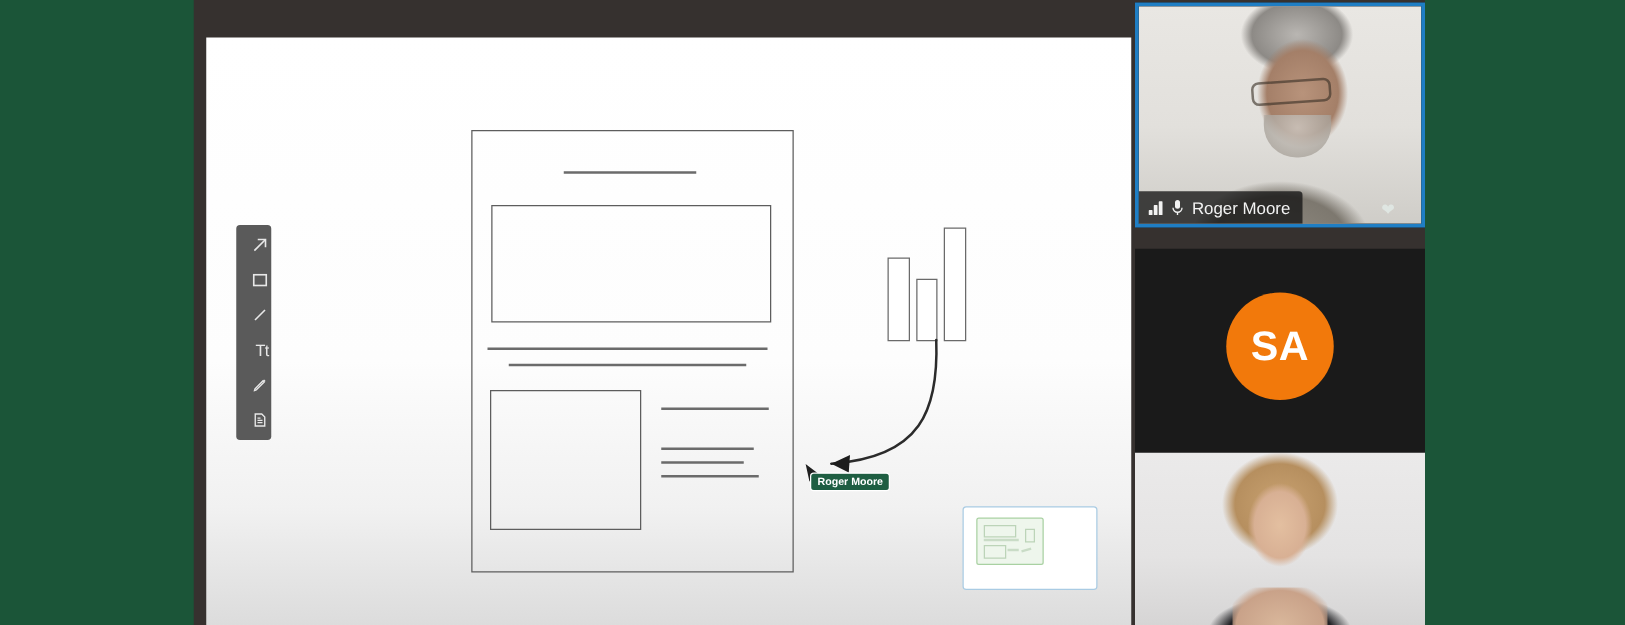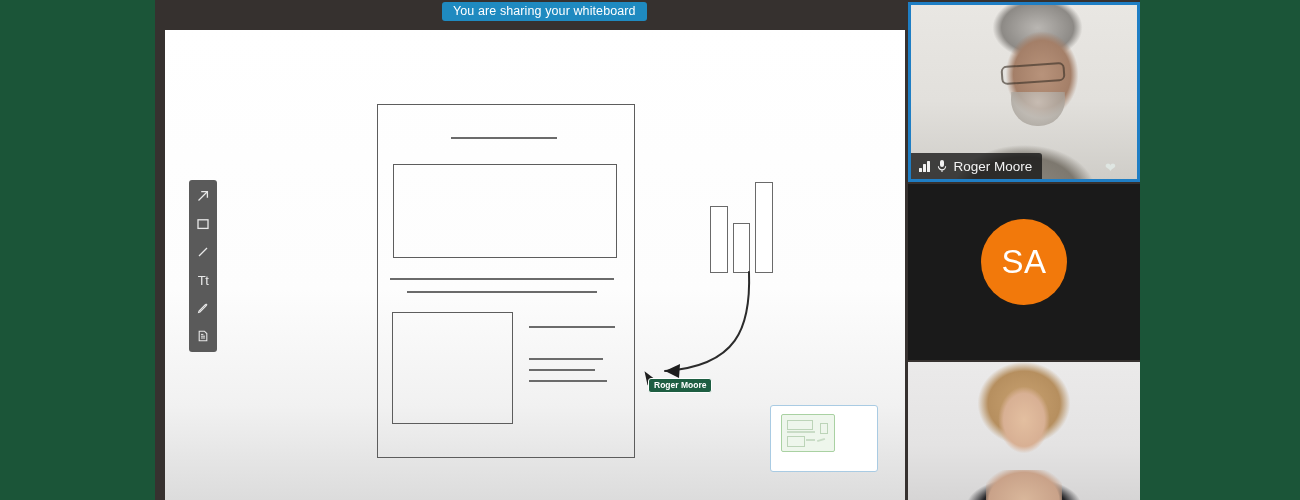--- a/index.html
+++ b/index.html
@@ -35,21 +35,21 @@
   }
 
   
   .wb-toolbar{
     position:absolute;left:24px;top:150px;width:28px;
     background:#5a5a5a;border-radius:3px;
     padding:6px 0;display:flex;flex-direction:column;align-items:center;gap:8px;
     z-index:20;
   }
   .tool{
-    width:24px;height:20px;display:flex;align-items:center;justify-content:center;
+    width:24px;height:20px;display:flex;align-items:center;justify-content:flex-end;
     color:#e8e8e8;cursor:pointer;
   }
   .tool svg{display:block;}
   .tool-text{font-size:13px;line-height:1;font-weight:400;letter-spacing:-.5px;}
 
   
   .wire{position:absolute;left:212px;top:74px;width:258px;height:354px;}
   .wf-frame{position:absolute;inset:0;border:1.4px solid #5d5d5d;background:transparent;}
   .ln{position:absolute;background:#6b6b6b;}
   .bx{position:absolute;border:1.6px solid #5d5d5d;}
@@ -79,21 +79,21 @@
     position:absolute;left:10px;top:8px;width:52px;height:36px;
     background:#eef6ec;border:1.6px solid #a9d1a2;border-radius:2px;
   }
   .mm{position:absolute;background:#c9dcc6;}
   .mm-box{position:absolute;border:1.2px solid #bcd4b8;}
 
   
   .rail{position:absolute;left:748px;top:0;width:237px;height:500px;}
   .tile{position:absolute;left:5px;width:232px;background:#1a1a1a;overflow:hidden;}
   .tile-1{top:2px;height:180px;border:3px solid #1f7ec4;box-sizing:border-box;}
-  .tile-2{top:184px;height:176px;}
+  .tile-2{top:199px;height:176px;font-weight:bold;}
   .tile-3{top:362px;height:138px;}
 
   .namebar{
     position:absolute;left:0;bottom:0;height:26px;
     display:flex;align-items:center;gap:7px;
     padding:0 10px 0 8px;background:rgba(20,20,20,.78);
     border-radius:0 3px 0 0;
   }
   .namebar .nm{color:#f2f2f2;font-size:13.5px;white-space:nowrap;}
   .sig{display:flex;align-items:flex-end;gap:1.5px;height:11px;}
@@ -145,21 +145,20 @@
     background:radial-gradient(ellipse at 50% 100%, #d9b79b 0%, #c9a289 65%, rgba(201,162,137,0) 82%);
   }
 </style>
 </head>
 <body>
 
 <div class="screen">
 
   <div class="app-window">
 
-    <div class="share-banner">You are sharing your whiteboard</div>
 
     <div class="canvas">
 
       <div class="wb-toolbar">
         <div class="tool">
           <svg width="14" height="14" viewBox="0 0 14 14">
             <path d="M2.5 11.5L11 3" stroke="#e8e8e8" stroke-width="1.3" fill="none"></path>
             <path d="M5.2 2.6H11.4V8.8" stroke="#e8e8e8" stroke-width="1.3" fill="none"></path>
           </svg>
         </div>

